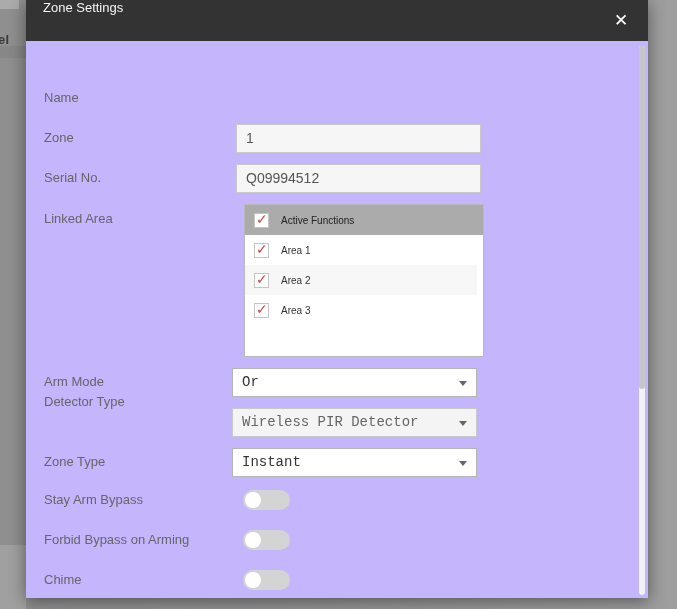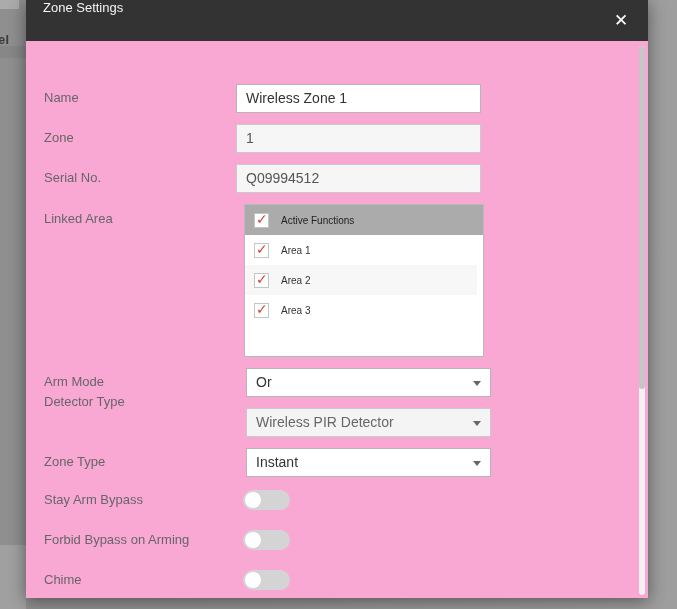--- a/index.html
+++ b/index.html
@@ -41,42 +41,42 @@
   .modal-title {
     color:#f5f5f5; font-size:13px; padding-left:17px;
   }
   .modal-close {
     position:absolute; right:15px; top:50%; transform:translateY(-50%);
     width:24px; height:24px; border:none; background:transparent;
     color:#ffffff; font-size:17px; line-height:24px; text-align:center;
     cursor:pointer; font-family:"Liberation Sans",sans-serif;
   }
 
-  .modal-body { position:absolute; left:0; top:41px; right:0; bottom:0; background:#f9a8d4; }
+  .modal-body { position:absolute; left:0; top:41px; right:0; bottom:0; background:#c4b5fd; }
 
   .field-label {
     position:absolute; left:18px; height:18px; line-height:18px;
     font-size:13px; color:#666666; white-space:nowrap;
   }
 
   .text-input {
     position:absolute; left:210px; width:245px; height:29px;
     border:1px solid #b5b5b5; background:#fff; color:#333;
     font-size:14px; padding:0 9px; line-height:27px;
     font-family:"Liberation Sans",sans-serif; white-space:nowrap; overflow:hidden;
   }
   .text-input.disabled {
     background:#f6f6f6; border-color:#c9c9c9; color:#555;
   }
 
   .select-box {
-    position:absolute; left:220px; width:245px; height:29px;
+    position:absolute; left:206px; width:245px; height:29px;
     border:1px solid #b5b5b5; background:#fff; color:#333;
     font-size:14px; padding:0 22px 8px 9px; line-height:27px; cursor:pointer;
-    white-space:nowrap; overflow:hidden;
+    white-space:nowrap; overflow:hidden;font-family:Liberation Mono, monospace;
   }
   .select-box.disabled { background:#f4f4f4; border-color:#c9c9c9; color:#666; cursor:default; }
   .caret {
     position:absolute; right:9px; top:12px; width:0; height:0;
     border-left:4px solid transparent; border-right:4px solid transparent;
     border-top:5px solid #666;
   }
 
   .area-list {
     position:absolute; left:218px; top:163px; width:240px; height:153px;
@@ -128,21 +128,20 @@
 
 <div class="modal">
   <div class="modal-header">
     <span class="modal-title">Zone Settings</span>
     <button class="modal-close">✕</button>
   </div>
 
   <div class="modal-body">
 
     <span class="field-label" style="top:48px">Name</span>
-    <div class="text-input" style="top:43px">Wireless Zone 1</div>
 
     <span class="field-label" style="top:88px">Zone</span>
     <div class="text-input disabled" style="top:83px">1</div>
 
     <span class="field-label" style="top:128px">Serial No.</span>
     <div class="text-input disabled" style="top:123px">Q09994512</div>
 
     <span class="field-label" style="top:169px">Linked Area</span>
     <div class="area-list">
       <div class="area-list-header">

